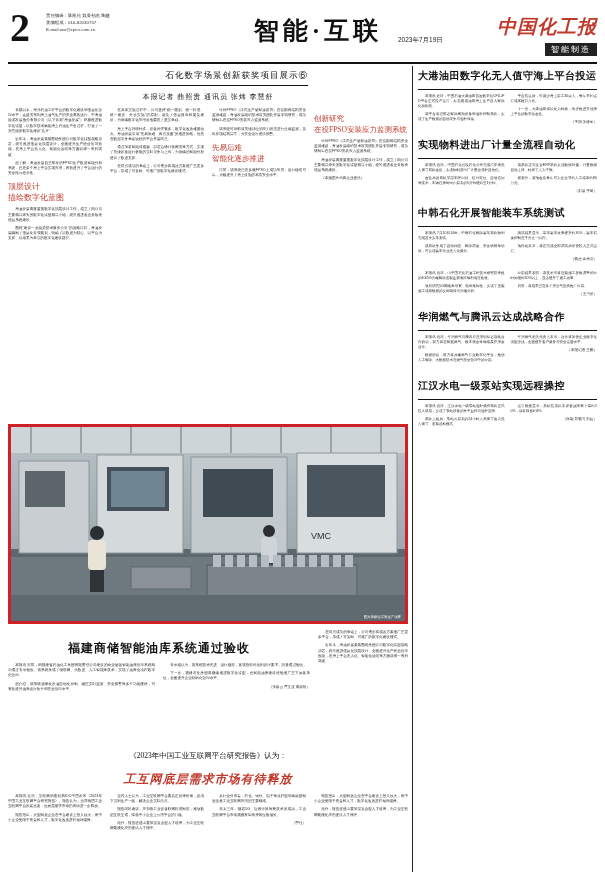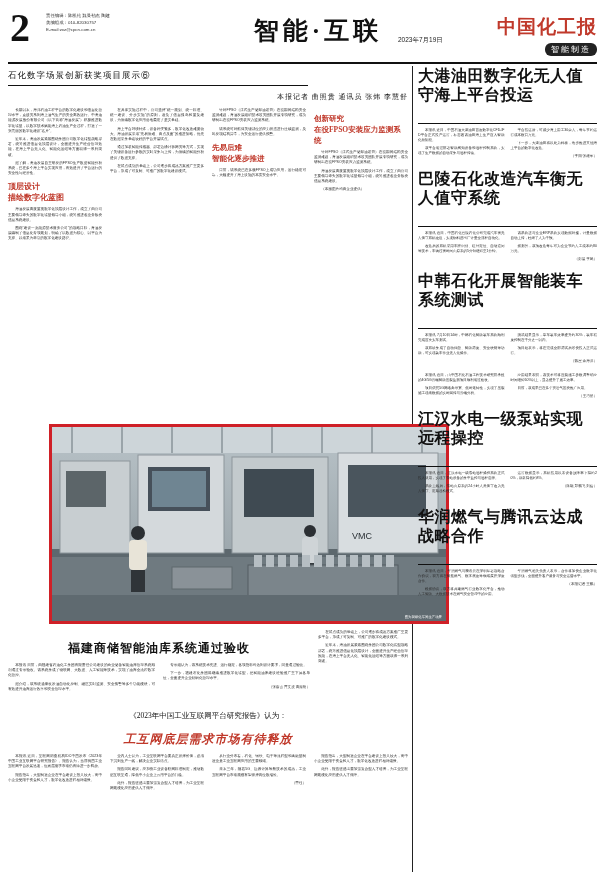--- a/index.html
+++ b/index.html
@@ -8,53 +8,53 @@
 
   
   .masthead{position:absolute;left:8px;top:6px;width:589px;height:56px;}
   .pagenum{position:absolute;left:2px;top:2px;font-family:"Liberation Serif",serif;font-size:40px;font-weight:bold;line-height:40px;}
   .mh-meta{position:absolute;left:38px;top:6px;width:120px;font-size:4.4px;line-height:7px;color:#333;font-family:"Liberation Sans",sans-serif;}
   .mh-meta div{white-space:nowrap;}
   .mh-center{position:absolute;left:240px;top:8px;width:140px;text-align:center;}
   .mh-center .title{font-size:25px;font-weight:bold;letter-spacing:4px;font-family:"Liberation Serif",serif;}
   .mh-date{position:absolute;left:390px;top:30px;font-size:6.5px;color:#222;font-family:"Liberation Sans",sans-serif;}
   .mh-right{position:absolute;right:0px;top:8px;text-align:right;}
-  .mh-right .brand{font-size:19px;font-weight:bold;color:#c0392b;letter-spacing:1px;}
-  .mh-right .sub{display:inline-block;margin-top:3px;font-size:8px;color:#fff;background:#222;padding:1px 6px;letter-spacing:2px;border-radius:6px;}
+  .mh-right .brand{font-size:19px;font-weight:bold;color:#c0392b;letter-spacing:1px;font-style:italic;}
+  .mh-right .sub{display:inline-block;margin-top:3px;font-size:8px;color:#fff;background:#222;padding:1px 6px;letter-spacing:2px;}
   .mh-right .subwrap{font-size:0;}
   .rule{position:absolute;left:8px;width:589px;height:1px;background:#111;}
   .rule.thick{height:2px;}
 
   
   .leftzone{position:absolute;left:8px;top:70px;width:400px;}
   .rightzone{position:absolute;left:418px;top:66px;width:179px;}
   .vline{position:absolute;left:412px;top:66px;width:1px;height:806px;background:#222;}
 
-  .kicker{font-size:8.5px;color:#111;border-bottom:1px solid #111;padding-bottom:3px;width:300px;letter-spacing:1px;}
+  .kicker{font-size:8.5px;color:#111;border-bottom:1px solid #111;padding-bottom:3px;width:300px;letter-spacing:1px;text-align:right;}
   .headline{margin-top:8px;font-size:27px;font-weight:bold;color:#c0392b;letter-spacing:1px;font-family:"Liberation Serif",serif;}
-  .byline{margin-top:6px;font-size:7px;text-align:right;color:#111;letter-spacing:1px;}
+  .byline{margin-top:6px;font-size:7px;text-align:center;color:#111;letter-spacing:1px;}
 
   .cols{margin-top:6px;display:flex;gap:8px;}
   .col{flex:1;}
   .body{font-size:3.6px;line-height:5.2px;text-align:justify;color:#2b2b2b;font-family:"Liberation Sans",sans-serif;word-break:break-all;}
   .body p{margin:0 0 3px 0;text-indent:7.2px;}
-  .subhead{font-size:8px;font-weight:bold;color:#c0392b;margin:5px 0 4px 0;line-height:11px;}
+  .subhead{font-size:8px;font-weight:normal;color:#c0392b;margin:5px 0 4px 0;line-height:11px;}
   .subhead.small{font-size:7.5px;}
 
   
-  .photo{position:absolute;left:8px;top:424px;width:400px;height:200px;border:3px solid #cf2027;box-sizing:border-box;overflow:hidden;background:#d946ef;margin-left:41px;}
+  .photo{position:absolute;left:8px;top:424px;width:400px;height:200px;border:3px solid #cf2027;box-sizing:border-box;overflow:hidden;background:#d946ef;}
   .photo .cap{position:absolute;right:4px;bottom:2px;font-size:3.4px;color:#fff;font-family:"Liberation Sans",sans-serif;}
 
   .secheadline{font-size:12px;font-weight:bold;color:#111;text-align:center;letter-spacing:1px;margin:10px 0 4px 0;}
   .secheadline.red{color:#c0392b;font-style:italic;}
   .lead{font-size:7.5px;text-align:center;margin:6px 0 3px 0;color:#111;}
 
   
   .rblock{margin-bottom:10px;}
-  .rhead{font-size:16px;font-weight:bold;color:#111;line-height:19px;letter-spacing:0.5px;border-bottom:1px solid #111;padding-bottom:19px;margin-bottom:4px;}
+  .rhead{font-size:10px;font-weight:bold;color:#111;line-height:19px;letter-spacing:0.5px;border-bottom:1px solid #111;padding-bottom:4px;margin-bottom:4px;}
   .rcols{display:flex;gap:6px;}
   .rcol{flex:1;}
   .rbody{font-size:3.5px;line-height:5px;text-align:justify;color:#2b2b2b;font-family:"Liberation Sans",sans-serif;word-break:break-all;}
   .rbody p{margin:0 0 3px 0;text-indent:7px;}
 
   .sig{text-align:right;font-size:3.6px;color:#333;margin-top:2px;}
 </style>
 </head>
 <body>
 
@@ -219,21 +219,21 @@
     </div>
   </div>
 
   <div style="position:absolute;left:318px;top:630px;width:90px;">
     <div class="body">
       <p>在试点成功的基础上，公司逐步将成熟方案推广至更多平台，形成了可复制、可推广的数字化建设模式。</p>
       <p>近年来，海油发展紧紧围绕集团公司数字化转型战略部署，统筹推进信息化顶层设计，全面提升生产经营管理效能，在海上平台无人化、智能化运维等方面取得一系列突破。</p>
     </div>
   </div>
 
-  <div style="position:absolute;left:8px;top:705px;width:400px;">
+  <div style="position:absolute;left:8px;top:745px;width:400px;">
     <div class="lead">《2023年中国工业互联网平台研究报告》认为：</div>
     <div class="secheadline red">工互网底层需求市场有待释放</div>
     <div class="cols">
       <div class="col">
         <div class="body">
           <p>本报讯 近日，互联网调查机构IDC中国发布《2023年中国工业互联网平台研究报告》。报告认为，当前我国工业互联网平台发展迅速，但底层需求市场仍有待进一步释放。</p>
           <p>报告指出，大型制造企业在平台建设上投入较大，而中小企业受限于资金和人才，数字化改造进程相对缓慢。</p>
         </div>
       </div>
       <div class="col">
@@ -274,21 +274,21 @@
             <div class="rbody">
           <p>平台投运后，可减少海上用工30余人，每年节约运行成本数百万元。</p>
           <p>下一步，大港油田将以此为样板，逐步推进其他海上平台的数字化改造。</p>
         </div>
         <div class="sig">（李阳 张建军）</div>
           </div>
       </div>
     </div>
 
     <div class="rblock">
-      <div class="rhead">巴陵石化改造汽车衡无人值守系统</div>
+      <div class="rhead">实现物料进出厂计量全流程自动化</div>
       <div class="rcols">
         <div class="rcol">
             <div class="rbody">
           <p>本报讯 近日，中国石化巴陵石化公司完成汽车衡无人值守系统改造，实现物料进出厂计量全流程自动化。</p>
           <p>改造后的系统采用车牌识别、红外定位、自动道闸等技术，车辆过衡时间由原来的5分钟缩短至1分钟。</p>
         </div>
           </div>
         <div class="rcol">
             <div class="rbody">
           <p>该系统还与企业ERP系统实现数据对接，计量数据自动上传，杜绝了人为干预。</p>
@@ -330,49 +330,49 @@
             <div class="rbody">
           <p>应用结果表明，该技术可将压裂施工参数调整响应时间缩短60%以上，显著提升了施工效率。</p>
           <p>目前，该成果已在多个页岩气区块推广应用。</p>
         </div>
         <div class="sig">（王巧然）</div>
           </div>
       </div>
     </div>
 
     <div class="rblock">
+      <div class="rhead">华润燃气与腾讯云达成战略合作</div>
+      <div class="rcols">
+        <div class="rcol">
+            <div class="rbody">
+          <p>本报讯 近日，华润燃气与腾讯云在深圳签署战略合作协议，双方将在智慧燃气、数字底座等领域展开深度合作。</p>
+          <p>根据协议，双方将共建燃气行业数字化平台，推动人工智能、大数据技术在燃气安全管理中的应用。</p>
+        </div>
+          </div>
+        <div class="rcol">
+            <div class="rbody">
+          <p>华润燃气相关负责人表示，合作将加快企业数字化转型步伐，全面提升客户服务与安全运营水平。</p>
+        </div>
+        <div class="sig">（本报记者 王鹏）</div>
+          </div>
+      </div>
+    </div>
+
+    <div class="rblock">
       <div class="rhead">江汉水电一级泵站实现远程操控</div>
       <div class="rcols">
         <div class="rcol">
             <div class="rbody">
           <p>本报讯 近日，江汉水电一级泵站远程操控系统正式投入使用，实现了泵站设备的集中监控与远程启停。</p>
           <p>系统上线后，泵站由原来的24小时人员值守改为无人值守、定期巡检模式。</p>
         </div>
           </div>
         <div class="rcol">
             <div class="rbody">
           <p>运行数据显示，系统投用以来设备故障率下降约20%，能耗降低约8%。</p>
         </div>
         <div class="sig">（陈晓 郑鹏飞 刘磊）</div>
           </div>
       </div>
     </div>
 
-    <div class="rblock">
-      <div class="rhead">华润燃气与腾讯云达成战略合作</div>
-      <div class="rcols">
-        <div class="rcol">
-            <div class="rbody">
-          <p>本报讯 近日，华润燃气与腾讯云在深圳签署战略合作协议，双方将在智慧燃气、数字底座等领域展开深度合作。</p>
-          <p>根据协议，双方将共建燃气行业数字化平台，推动人工智能、大数据技术在燃气安全管理中的应用。</p>
-        </div>
-          </div>
-        <div class="rcol">
-            <div class="rbody">
-          <p>华润燃气相关负责人表示，合作将加快企业数字化转型步伐，全面提升客户服务与安全运营水平。</p>
-        </div>
-        <div class="sig">（本报记者 王鹏）</div>
-          </div>
-      </div>
-    </div>
-
   </div>
 </div>
 
 </body></html>

